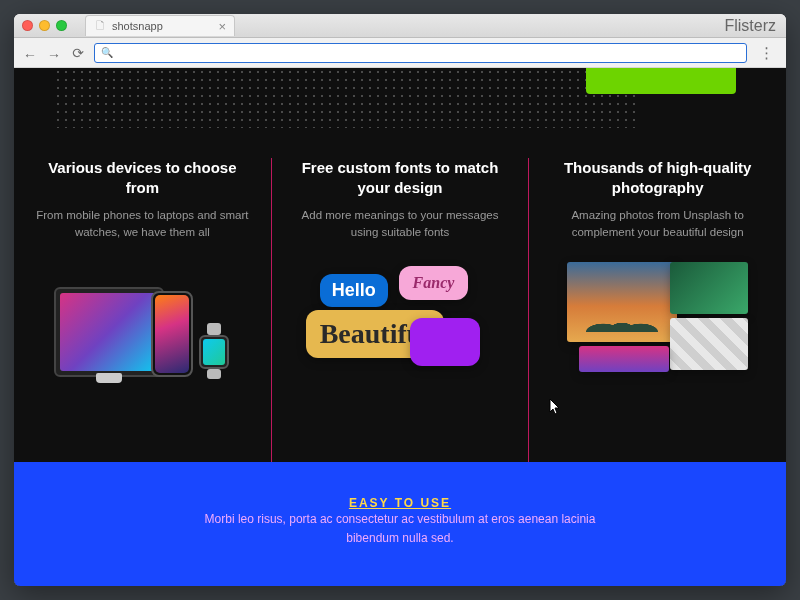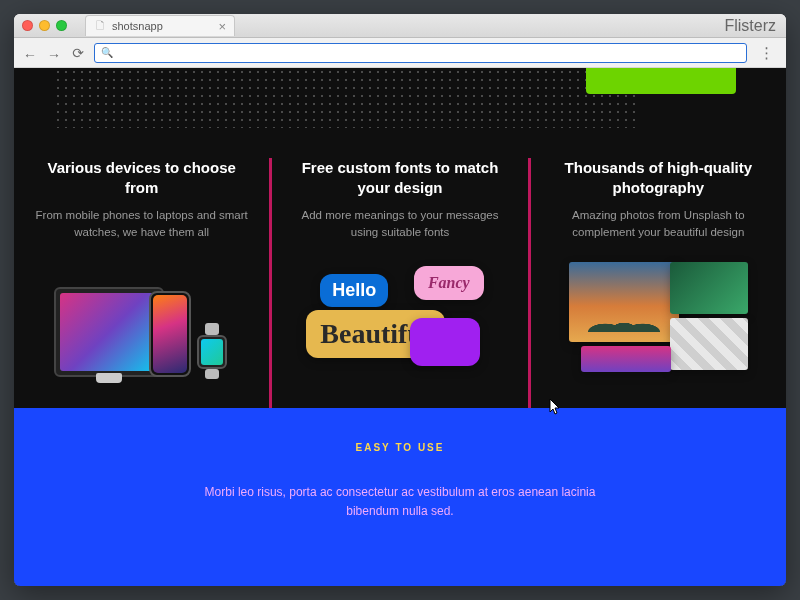--- a/index.html
+++ b/index.html
@@ -90,66 +90,66 @@
   position: absolute;
   top: -10px; right: 50px;
   width: 150px; height: 36px;
   background: #6dd400;
   border-radius: 4px;
 }
 .features {
   display: flex;
   padding-top: 90px;
   background: #0f0f0f;
-  height: 340px;
+  height: 394px;
 }
 .feature {
   flex: 1;
   text-align: center;
   padding: 0 20px;
-  border-left: 3px solid #be185d;
+  border-left: 1px solid #be185d;
 }
 .feature:first-child { border-left: none; }
 .feature h3 { color: #fff; font-size: 15px; font-weight: 700; line-height: 1.3; margin-bottom: 10px; }
 .feature p { color: #9a9a9a; font-size: 11.5px; line-height: 1.5; margin-bottom: 20px; }
 .feature-img { height: 115px; position: relative; }
 
 .devices { position: relative; width:100%; height:100%; }
 .monitor { position:absolute; left:20px; bottom:0; width:110px; height:90px; background:#222; border-radius:6px; border:2px solid #444; overflow:hidden; }
 .monitor::after{content:"";position:absolute;inset:4px;background:linear-gradient(135deg,#d63384,#6f42c1,#0dcaf0);border-radius:3px;}
 .monitor-stand{position:absolute;left:62px;bottom:-6px;width:26px;height:10px;background:#ccc;border-radius:2px 2px 4px 4px;}
 .phone{position:absolute;right:58px;bottom:0;width:42px;height:86px;background:#111;border-radius:8px;border:2px solid #555;overflow:hidden;}
 .phone::after{content:"";position:absolute;inset:2px;background:linear-gradient(160deg,#fd7e14,#d63384 40%,#2a2a72);border-radius:5px;}
 .watch{position:absolute;right:22px;bottom:8px;width:30px;height:34px;background:#222;border-radius:6px;border:2px solid #555;overflow:hidden;}
 .watch::after{content:"";position:absolute;inset:2px;background:linear-gradient(135deg,#0dcaf0,#20c997);border-radius:3px;}
 .watch-band-t{position:absolute;right:30px;bottom:42px;width:14px;height:12px;background:#bbb;border-radius:3px;}
 .watch-band-b{position:absolute;right:30px;bottom:-2px;width:14px;height:10px;background:#bbb;border-radius:3px;}
 
 .fonts { position: relative; width:100%; height:100%; }
 .card{position:absolute;padding:6px 12px;border-radius:12px;font-weight:700;box-shadow:0 3px 10px rgba(0,0,0,0.3);}
 .card.hello{left:28px;top:12px;background:#0a6dd6;color:#fff;font-size:18px;}
-.card.fancy{right:24px;top:4px;background:#f7a8d8;color:#9a2a6b;font-size:16px;font-style:italic;font-family:cursive;padding:8px 14px;}
+.card.fancy{right:40px;top:4px;background:#f7a8d8;color:#9a2a6b;font-size:16px;font-style:italic;font-family:cursive;padding:8px 14px;}
 .card.beautiful{left:14px;top:48px;background:#e6b84f;color:#2a2a2a;font-size:28px;font-family:Georgia,serif;padding:8px 14px;}
 .card.purple{right:28px;top:56px;width:70px;height:48px;background:#a020f0;}
 
 .photos{position:relative;width:100%;height:100%;}
 .ph{position:absolute;border-radius:3px;box-shadow:0 3px 10px rgba(0,0,0,0.3);}
 .ph1{left:18px;top:0;width:110px;height:80px;background:linear-gradient(180deg,#3a6b9a 0%,#d67c3a 55%,#e6a94f 100%);}
 .ph1::after{content:"";position:absolute;left:8px;right:8px;bottom:10px;height:32px;background:radial-gradient(ellipse at 30% 100%,#2a4a3a 18%,transparent 19%),radial-gradient(ellipse at 50% 100%,#2a4a3a 20%,transparent 21%),radial-gradient(ellipse at 70% 100%,#2a4a3a 18%,transparent 19%);}
 .ph2{right:18px;top:0;width:78px;height:52px;background:linear-gradient(135deg,#1a5a3a,#3aa86a);}
 .ph3{right:18px;top:56px;width:78px;height:52px;background:repeating-linear-gradient(45deg,#e8e8e8 0 8px,#cfcfcf 8px 16px);}
 .ph4{left:30px;top:84px;width:90px;height:26px;background:linear-gradient(180deg,#d63384,#6f42c1);}
 
 .blue-section {
   background: #1947ff;
   padding: 34px 80px 60px;
   text-align: center;
   height: 200px;
 }
-.eyebrow { color: #ffd84a; font-size: 10px; font-weight: 700; letter-spacing: 2px; margin-bottom: 30px; }
+.eyebrow { color: #ffd84a; font-size: 12px; font-weight: 700; letter-spacing: 2px; margin-bottom: 0; text-decoration: underline; }
 .blue-section h2 { color: #fff; font-size: 24px; font-weight: 800; line-height: 1.25; margin-bottom: 14px; }
 .blue-section p { color: #f0abfc; font-size: 12px; line-height: 1.6; max-width: 420px; margin: 0 auto; }
 .cursor{position:absolute;left:535px;top:330px;color:#000;font-size:14px;pointer-events:none;z-index:10;}
 </style>
 </head>
 <body>
 
 <div class="browser-window">
   <div class="titlebar">
     <div class="traffic-lights">

